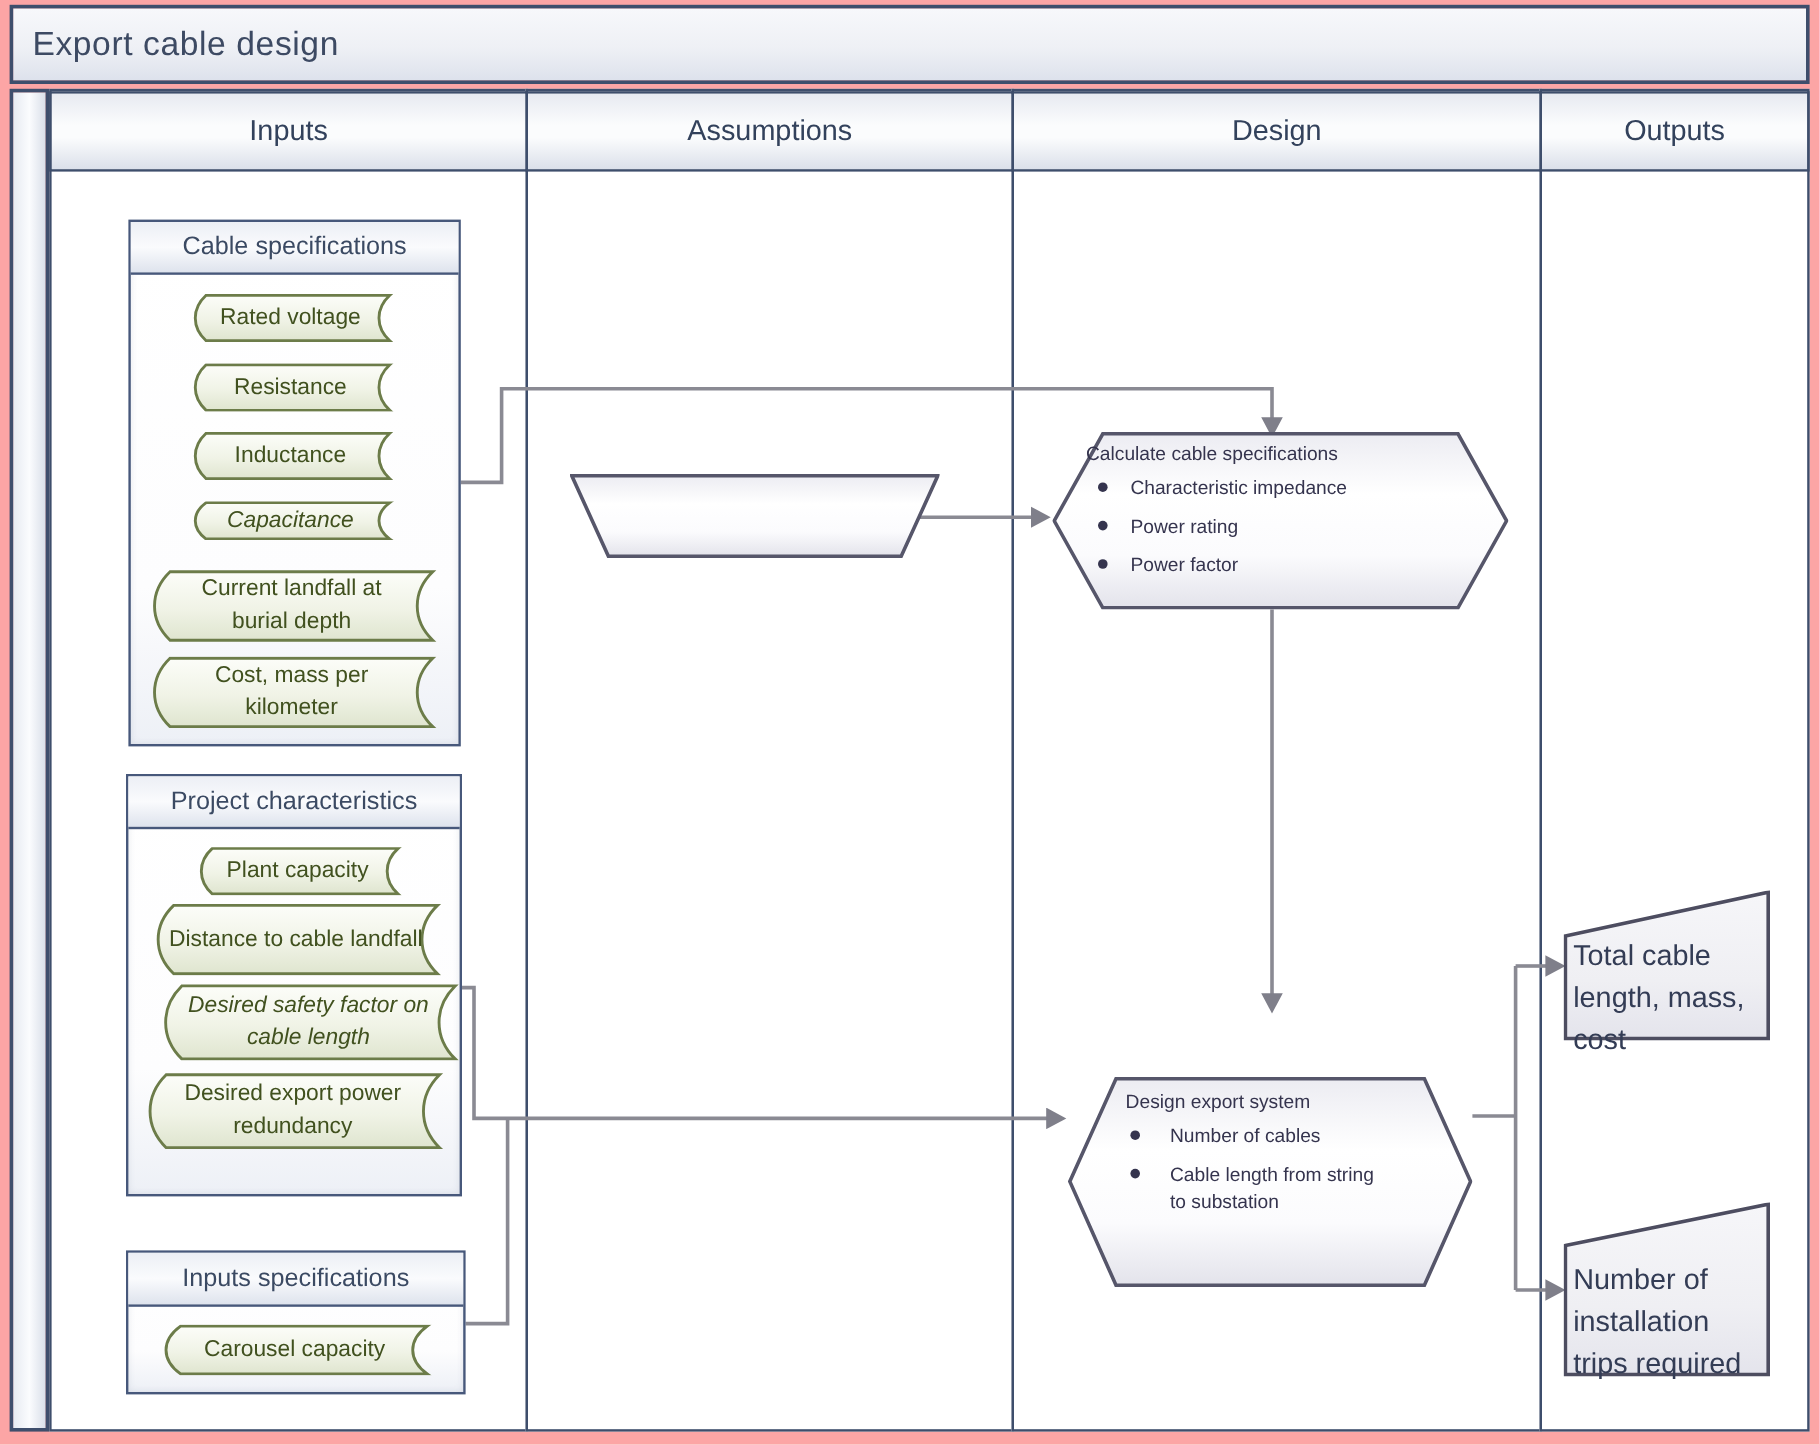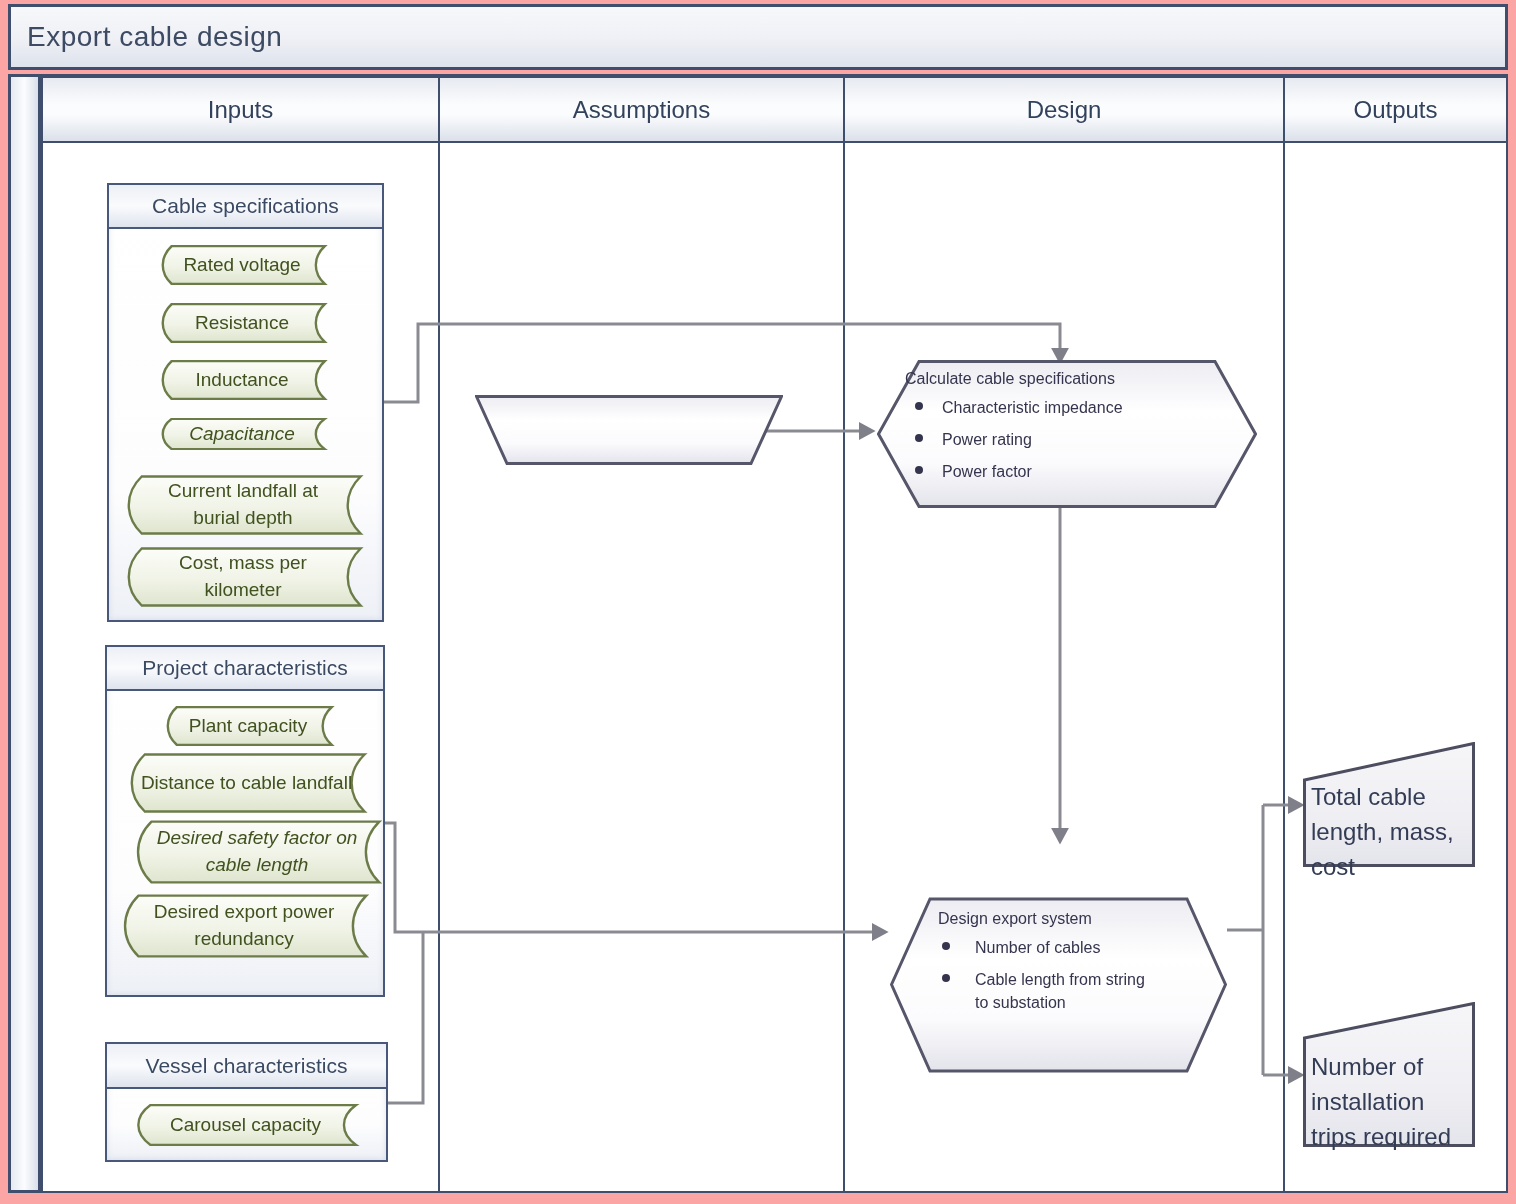--- a/index.html
+++ b/index.html
@@ -207,21 +207,21 @@
   <div class="sd-item" style="left:118px; top:894px; width:256px; height:64px;">
     <svg viewBox="0 0 100 40" preserveAspectRatio="none">
         <path d="M97 1 C90 12 90 28 97 39 L8 39 C1 28 1 12 8 1 Z" fill="url(#gGreen)" stroke="#6c7c49" stroke-width="2.4" vector-effect="non-scaling-stroke"></path>
       </svg>
     <div class="sd-label wrapB">
         <span>Desired export power redundancy</span>
       </div>
   </div>
 
   <div class="group" style="left:105px; top:1042px; width:283px; height:120px;">
-    <div class="group-header" style="height:45px;">Vessel characteristics</div>
+    <div class="group-header" style="height:45px;">Inputs specifications</div>
   </div>
   <div class="sd-item" style="left:132px; top:1104px; width:231px; height:42px;">
     <svg viewBox="0 0 100 40" preserveAspectRatio="none">
         <path d="M97 1 C90 12 90 28 97 39 L8 39 C1 28 1 12 8 1 Z" fill="url(#gGreen)" stroke="#6c7c49" stroke-width="2.4" vector-effect="non-scaling-stroke"></path>
       </svg>
     <div class="sd-label">
         <span>Carousel capacity</span>
       </div>
   </div>
 

